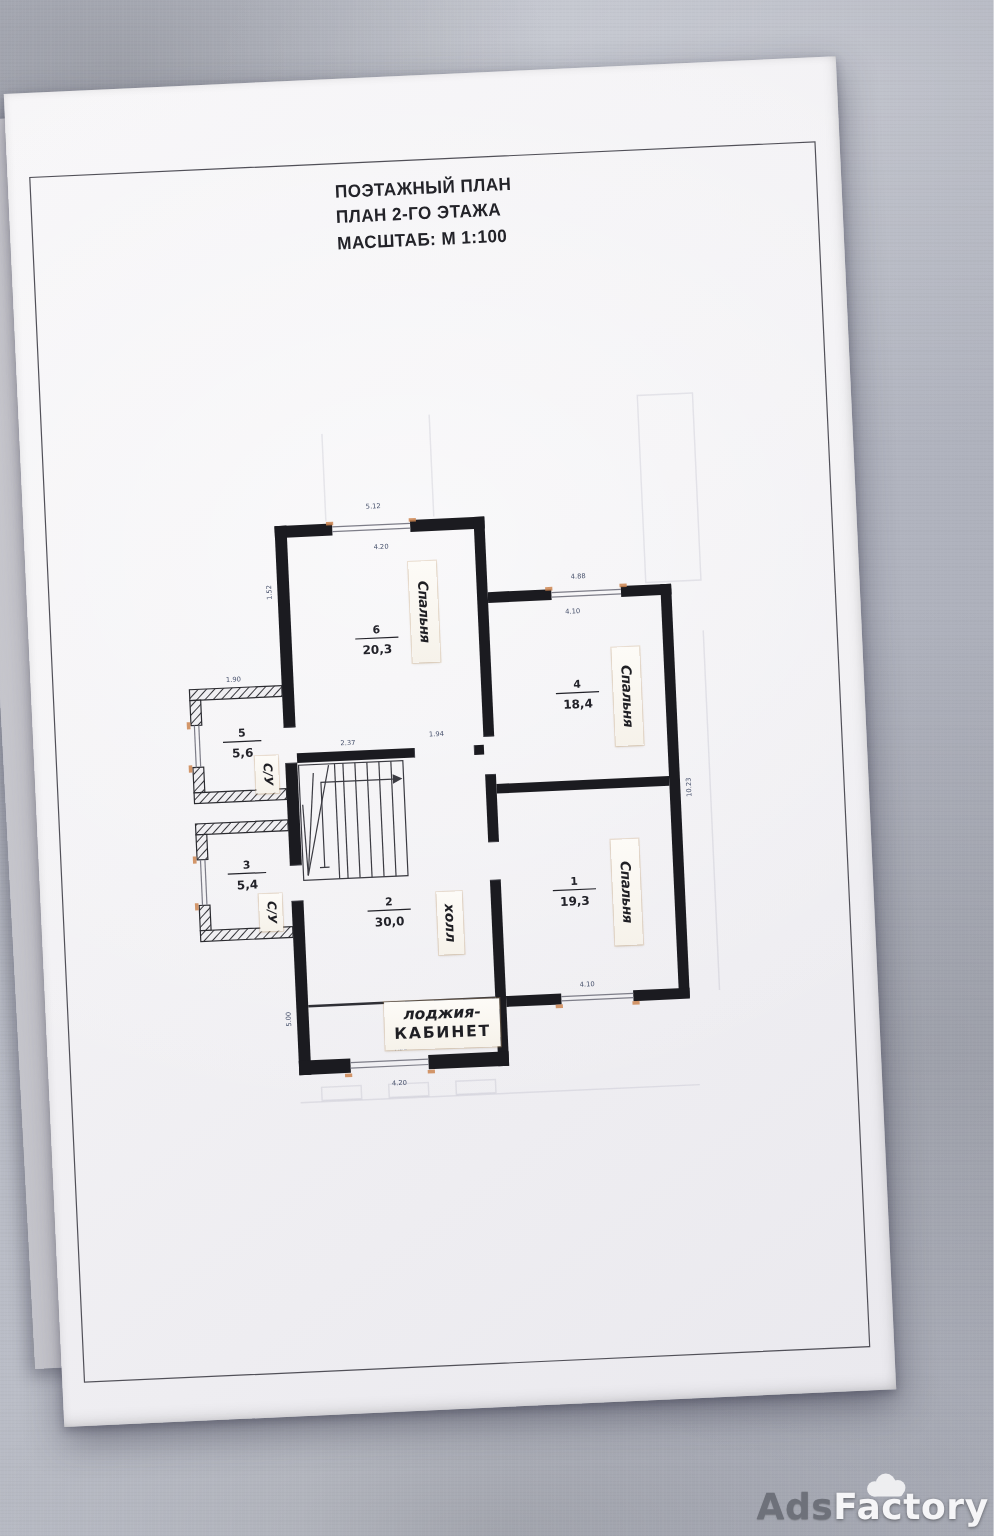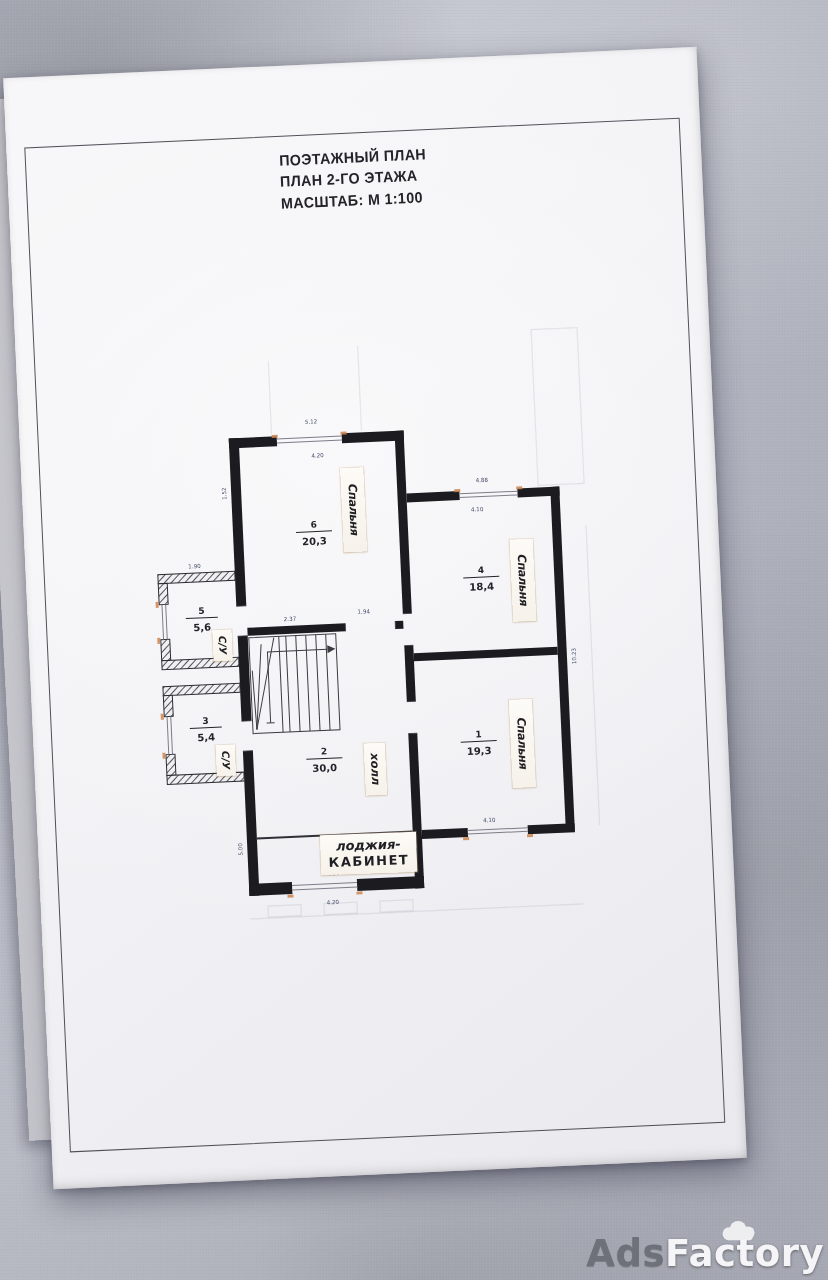--- a/index.html
+++ b/index.html
@@ -59,21 +59,21 @@
     background:linear-gradient(#fdfbf7,#f6f2ea);
     box-shadow:0 0 0 1px rgba(205,165,115,.28),0 1px 2px rgba(120,100,70,.22);
     font-family:"DejaVu Sans",sans-serif;font-style:italic;font-weight:600;color:#1f1f24;}
   .hand.vert{writing-mode:vertical-rl;font-size:11.5px;letter-spacing:-.5px;}
   .hand.small{writing-mode:vertical-rl;font-size:10px;}
   .hand.hall{writing-mode:vertical-rl;font-size:11.5px;}
   .hand.loggia{flex-direction:column;line-height:1.25;font-size:13px;transform:rotate(.6deg);}
   .hand.loggia .l2{font-style:normal;letter-spacing:1.5px;font-weight:700;}
 
   
-  .watermark{position:absolute;right:4px;bottom:8px;font-weight:700;font-size:37px;
+  .watermark{position:absolute;right:4px;bottom:8px;font-weight:700;font-size:30px;
     font-family:"DejaVu Sans",sans-serif;letter-spacing:.5px;line-height:1;}
   .wm-cloud{position:absolute;right:64px;top:-16px;}
   .wm-a{color:#6e717a;text-shadow:0 1px 1px rgba(0,0,0,.25);}
   .wm-b{color:#f5f5f7;text-shadow:0 1px 3px rgba(0,0,0,.45);}
 </style>
 </head>
 <body>
 
 <div class="weave"></div>
 <div class="under-sheet"></div>

